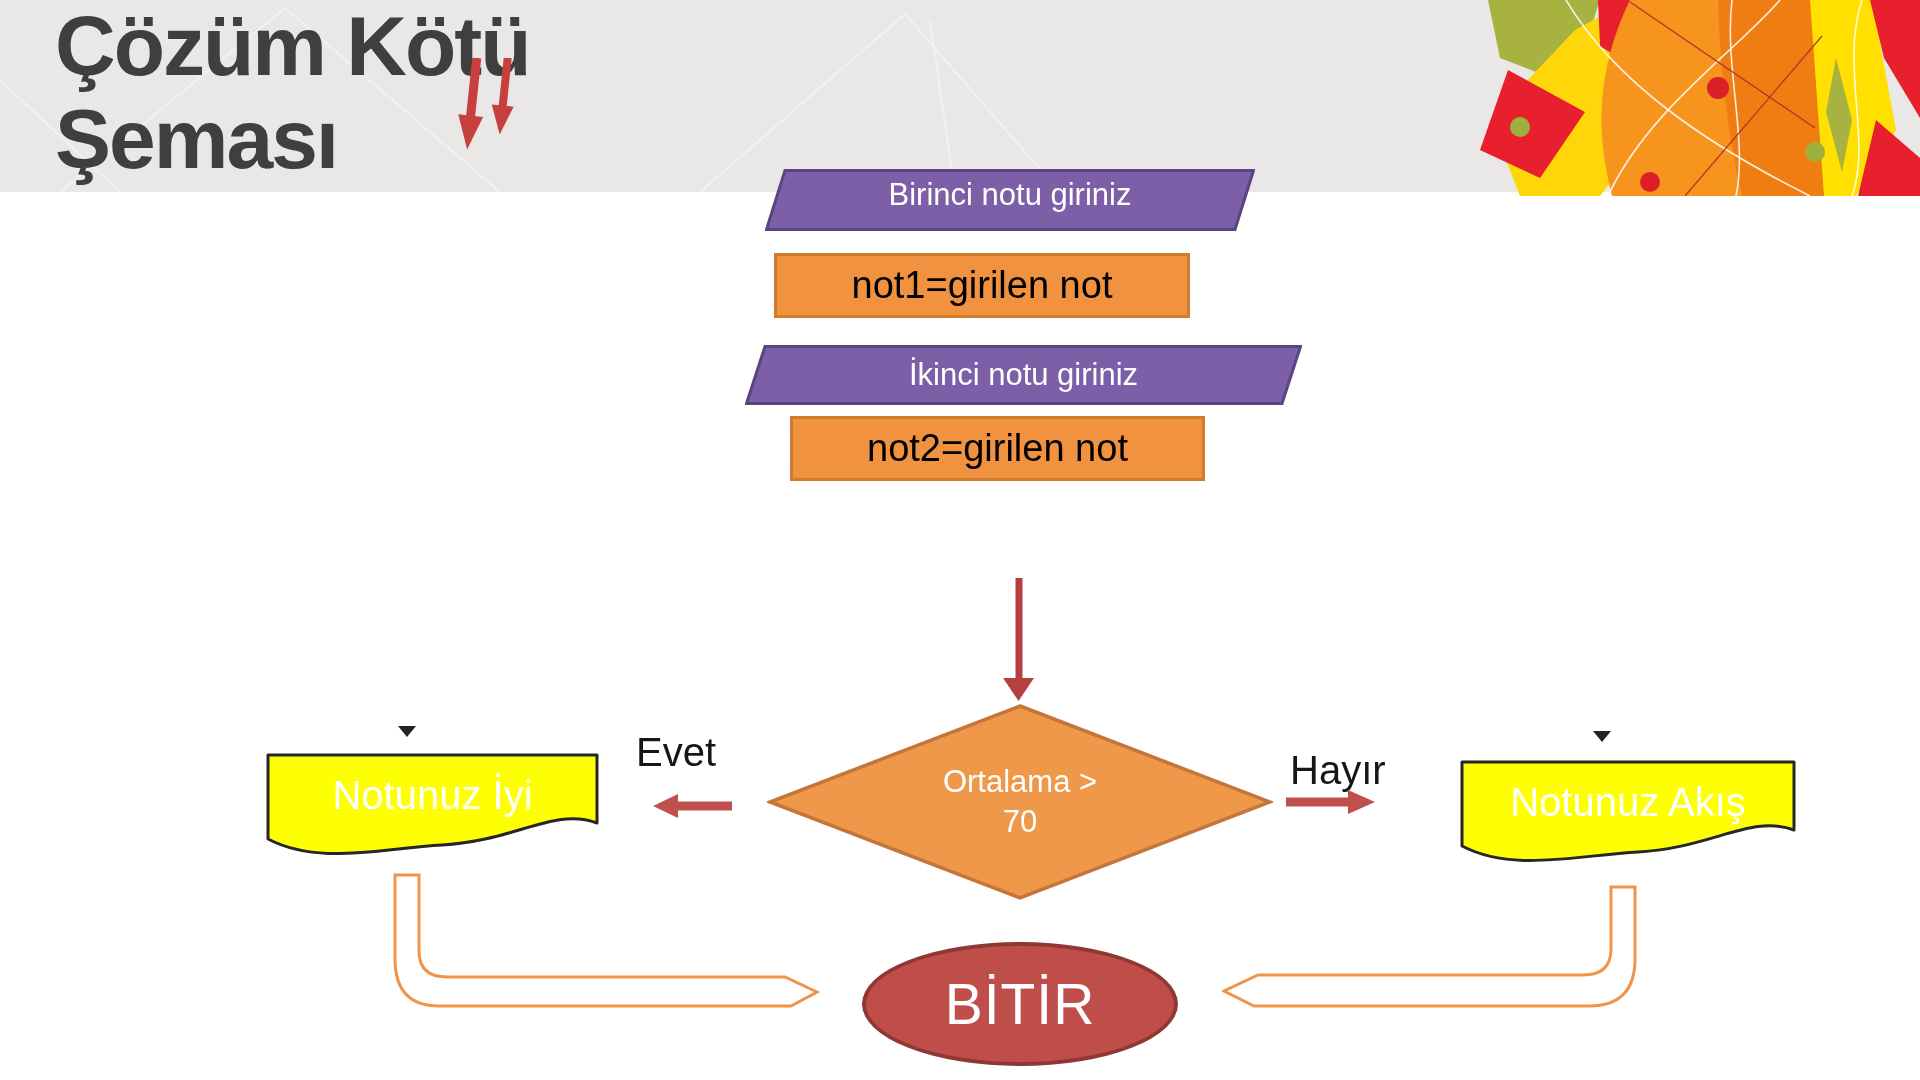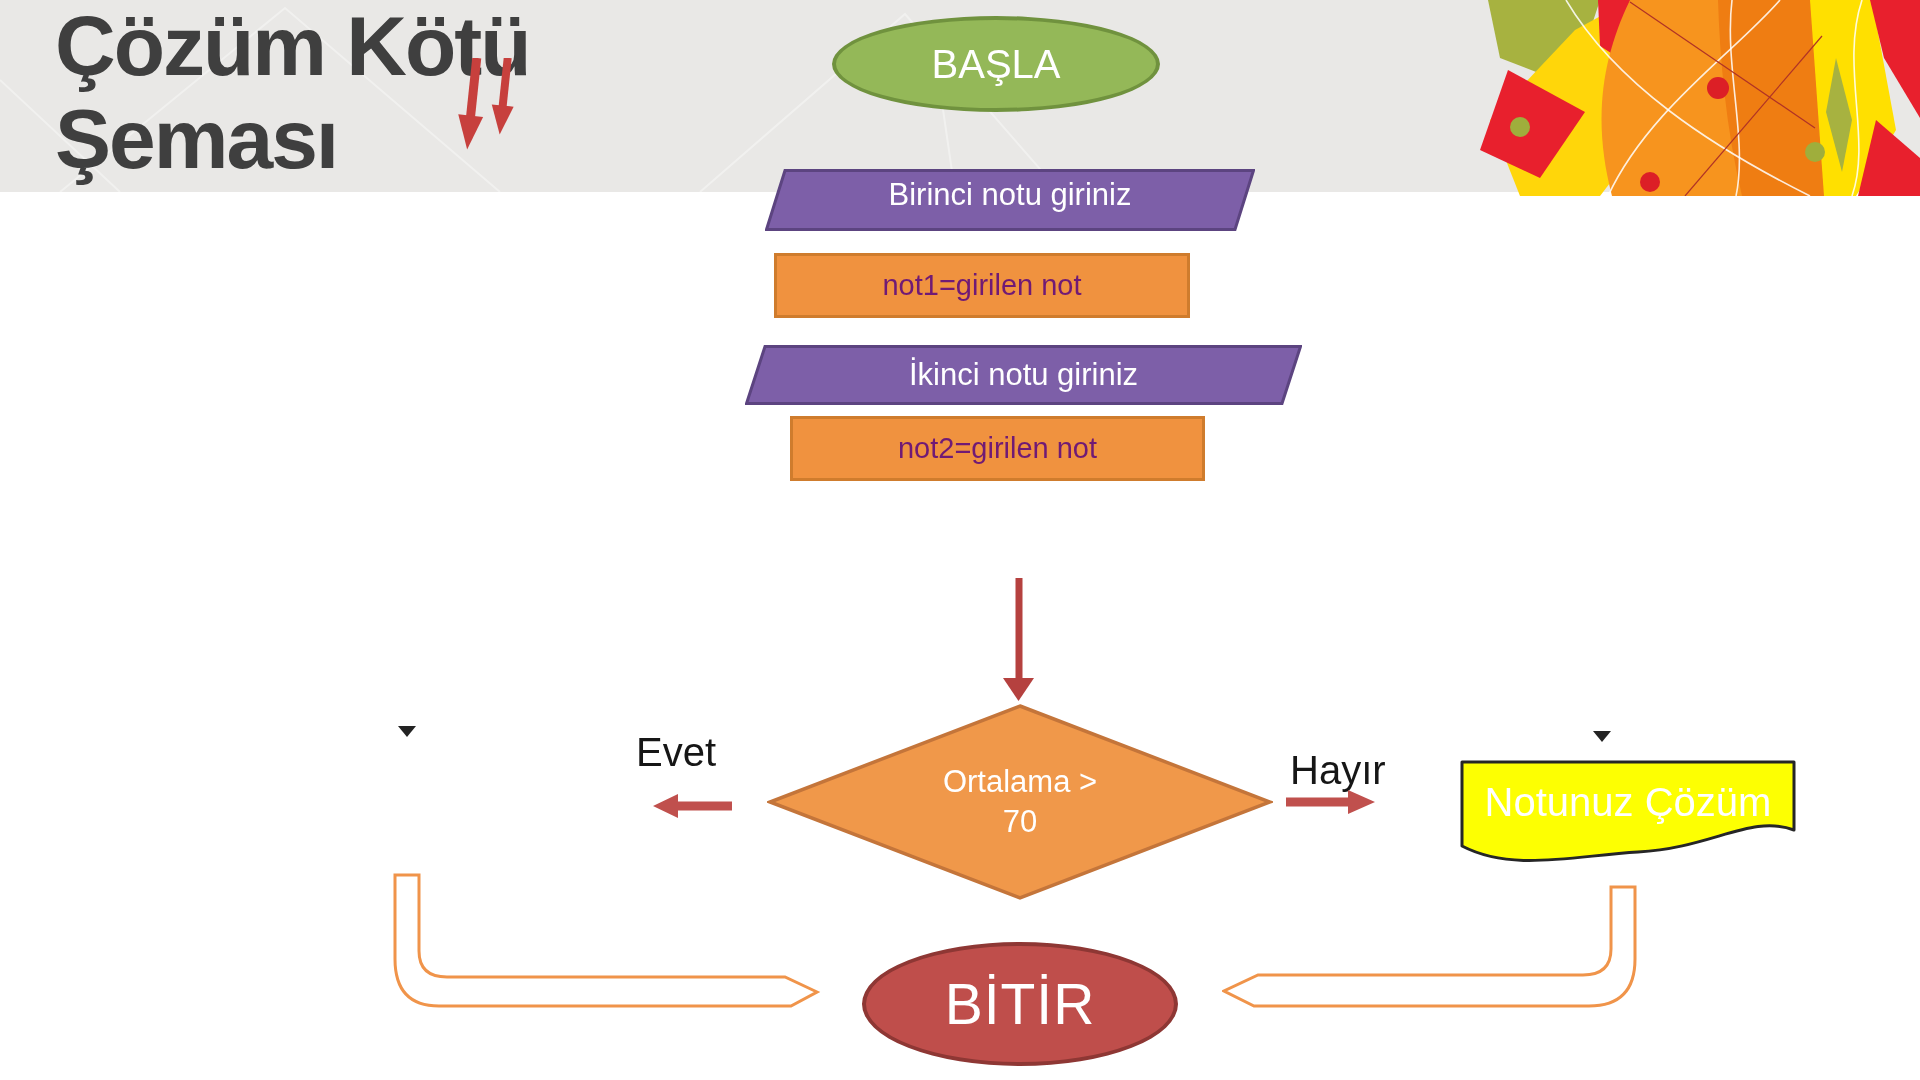--- a/index.html
+++ b/index.html
@@ -24,21 +24,21 @@
     text-align:center;color:#ffffff;
   }
   
   .ellipse{border-radius:50%;box-sizing:border-box;position:absolute;inset:0;}
   .start-ellipse{background:#94b858;border:4px solid #70923e;}
   .end-ellipse{background:#bf4e4b;border:4px solid #8e3734;}
   .start-label{font-size:40px;color:#fefefe;}
   .end-label{font-size:57px;color:#fdf4f2;letter-spacing:1px;}
   
   .process{background:#f0923f;border:3px solid #cf7c2d;box-sizing:border-box;}
-  .process .label,.io-label{font-size:29px;color:#701a75;}
+  .process .label,.io-label{font-size:38px;color:#000000;}
   .io-label{color:#f4eefb;font-size:31px;}
   .decision-label{font-size:31px;color:#fbf3e8;line-height:1.3;}
   .result-label{color:#141414;font-size:40px;padding-bottom:20px;}
   .branch-label{position:absolute;font-size:40px;color:#161616;font-weight:400;text-align:center;}
   .marker{position:absolute;width:0;height:0;border-left:9px solid transparent;
           border-right:9px solid transparent;border-top:11px solid #232323;}
 </style>
 </head>
 <body>
 
@@ -90,24 +90,20 @@
     <g fill="#c7403d" transform="rotate(6 20 50)">
       <rect x="12" y="0" width="9" height="60"></rect>
       <polygon points="4,58 29,58 16.5,92"></polygon>
     </g>
     <g fill="#c7403d" transform="rotate(6 52 45)">
       <rect x="44" y="0" width="8" height="50"></rect>
       <polygon points="37,48 59,48 48,77"></polygon>
     </g>
   </svg>
 
-  <div class="node" style="left:832px;top:16px;width:328px;height:96px;">
-    <div class="ellipse start-ellipse"></div>
-    <div class="label start-label">BAŞLA</div>
-  </div>
 
   <div class="node" style="left:765px;top:169px;width:490px;height:52px;">
     <svg width="490" height="62" viewBox="0 0 490 62">
       <polygon points="20,1.5 488.5,1.5 470,60.5 1.5,60.5" fill="#7d5fa8" stroke="#5c4480" stroke-width="3"></polygon>
     </svg>
     <div class="label io-label">Birinci notu giriniz</div>
   </div>
 
   <div class="node process" style="left:774px;top:253px;width:416px;height:65px;">
     <div class="label">not1=girilen not</div>
@@ -148,26 +144,32 @@
   <svg style="position:absolute;left:652px;top:793px;" width="80" height="26" viewBox="0 0 80 26">
     <polygon points="80,8.5 26,8.5 26,1 1,13 26,25 26,17.5 80,17.5" fill="#c0504d"></polygon>
   </svg>
   <svg style="position:absolute;left:1286px;top:789px;" width="90" height="26" viewBox="0 0 90 26">
     <polygon points="0,8.5 62,8.5 62,1 89,13 62,25 62,17.5 0,17.5" fill="#c0504d"></polygon>
   </svg>
 
   <div class="marker" style="left:398px;top:726px;"></div>
   <div class="marker" style="left:1593px;top:731px;"></div>
 
+  <div class="node" style="left:266px;top:753px;width:333px;height:105px;">
+    <svg width="333" height="105" viewBox="0 0 333 105">
+      <path d="M2,2 L331,2 L331,70 C288,54 250,88 176,92 C110,96 52,112 2,86 Z" fill="#fdff02" stroke="#262626" stroke-width="3" stroke-linejoin="round"></path>
+    </svg>
+    <div class="label result-label">Notunuz İyi</div>
+  </div>
 
   <div class="node" style="left:1460px;top:760px;width:336px;height:105px;">
     <svg width="336" height="105" viewBox="0 0 336 105">
       <path d="M2,2 L334,2 L334,70 C291,54 252,88 178,92 C112,96 52,112 2,86 Z" fill="#fdff02" stroke="#262626" stroke-width="3" stroke-linejoin="round"></path>
     </svg>
-    <div class="label result-label">Notunuz Çözüm</div>
+    <div class="label result-label">Notunuz Akış</div>
   </div>
 
   <svg style="position:absolute;left:393px;top:873px;" width="430" height="140" viewBox="0 0 430 140">
     <path d="M2,2 L26,2 L26,78 Q26,104 54,104 L392,104 L424,119 L398,133 L46,133 Q2,133 2,86 Z" fill="#ffffff" stroke="#f0944a" stroke-width="3"></path>
   </svg>
 
   <svg style="position:absolute;left:1222px;top:885px;" width="415" height="128" viewBox="0 0 415 128">
     <path d="M413,2 L389,2 L389,64 Q389,90 361,90 L36,90 L2,106 L32,121 L367,121 Q413,121 413,74 Z" fill="#ffffff" stroke="#f0944a" stroke-width="3"></path>
   </svg>
 

